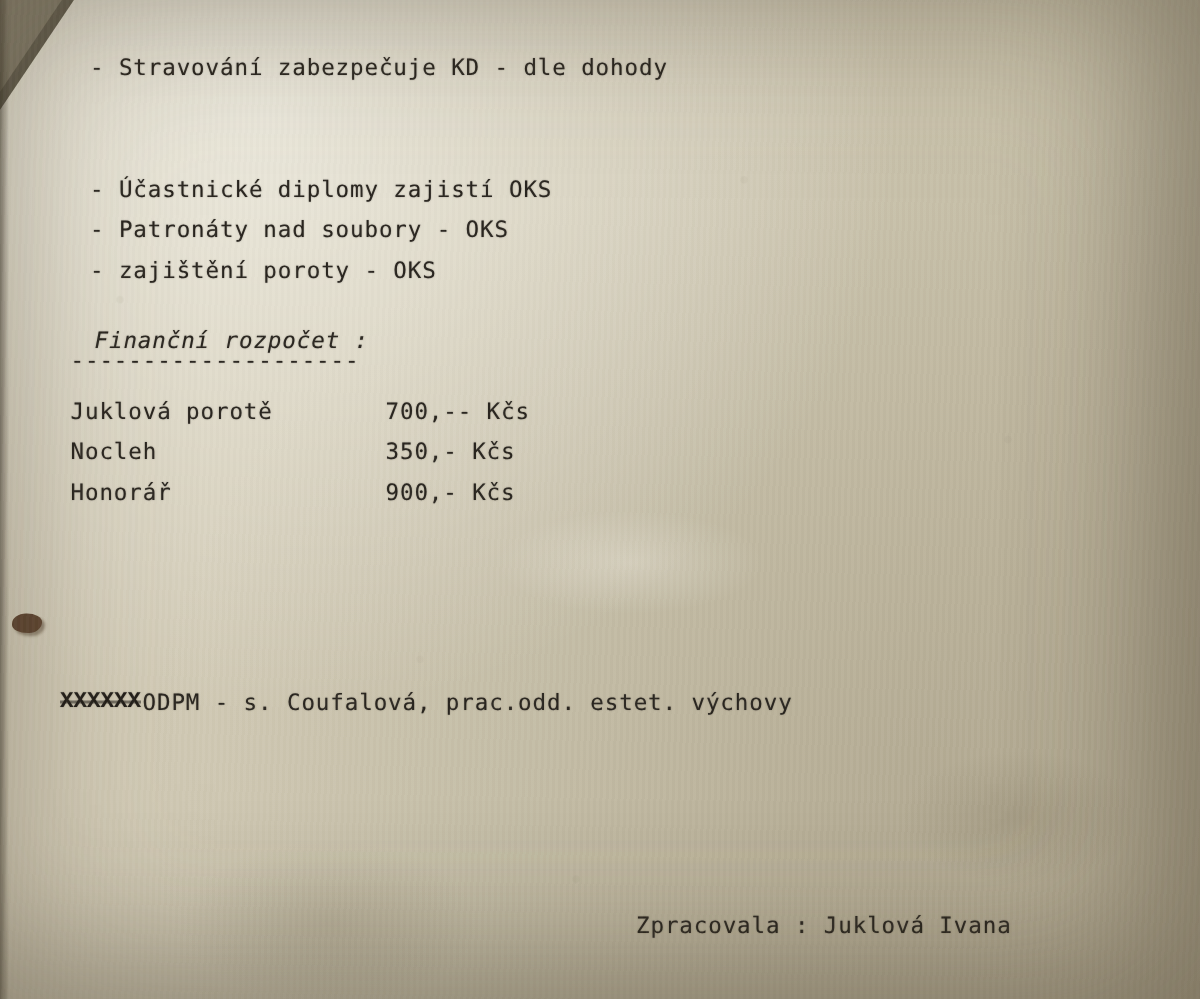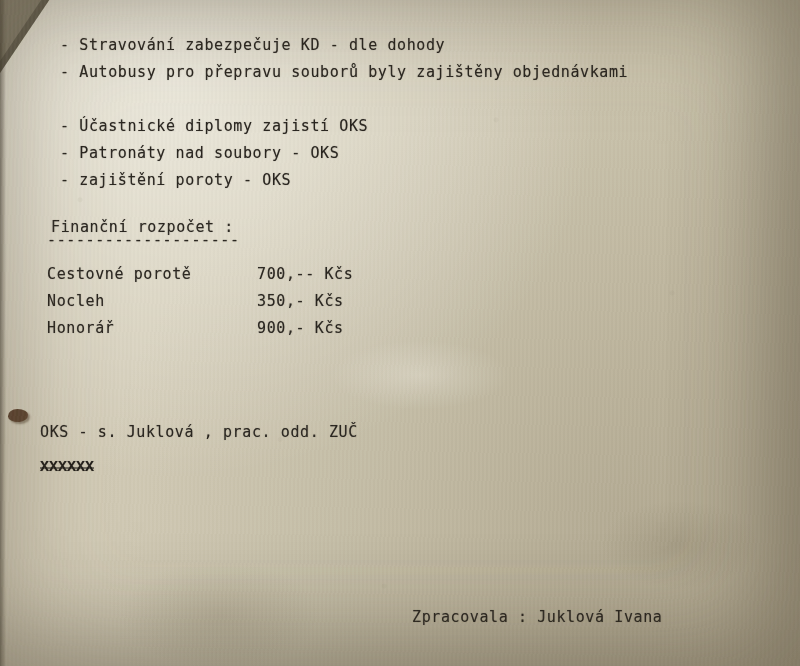--- a/index.html
+++ b/index.html
@@ -149,46 +149,45 @@
   <div id="left-edge"></div>
 
   <div class="smudge" style="left:600px;top:500px;width:160px;height:90px;background:radial-gradient(ellipse, rgba(110,100,78,.18), rgba(110,100,78,0) 70%);"></div>
   <div class="smudge" style="left:120px;top:560px;width:200px;height:110px;background:radial-gradient(ellipse, rgba(110,100,78,.14), rgba(110,100,78,0) 70%);"></div>
   <div class="smudge" style="left:330px;top:340px;width:180px;height:70px;background:radial-gradient(ellipse, rgba(255,253,245,.25), rgba(255,253,245,0) 70%);"></div>
 
   <div id="text-layer">
 
     
     <div class="line" style="left:60px;top:36px;">- Stravování zabezpečuje KD - dle dohody</div>
-    <div class="line" style="left:60px;top:63px;">- Autobusy pro přepravu souborů byly zajištěny objednávkami</div>
     <div class="line" style="left:60px;top:117px;">- Účastnické diplomy zajistí OKS</div>
     <div class="line" style="left:60px;top:144px;">- Patronáty nad soubory - OKS</div>
     <div class="line" style="left:60px;top:171px;">- zajištění poroty - OKS</div>
 
     
-    <div class="line" style="left:51px;top:218px;">Finanční rozpočet :</div>
+    <div class="line" style="left:63px;top:218px;font-style:italic;">Finanční rozpočet :</div>
     <div class="underline-rule" style="left:47px;top:231px;">--------------------</div>
 
     
-    <div class="line" style="left:47px;top:265px;">Cestovné porotě</div>
+    <div class="line" style="left:47px;top:265px;">Juklová porotě</div>
     <div class="money-col" style="left:257px;top:265px;">700,-- Kčs</div>
 
     <div class="line" style="left:47px;top:292px;">Nocleh</div>
     <div class="money-col" style="left:257px;top:292px;">350,- Kčs</div>
 
     <div class="line" style="left:47px;top:319px;">Honorář</div>
     <div class="money-col" style="left:257px;top:319px;">900,- Kčs</div>
 
     
-    <div class="line" style="left:40px;top:423px;">OKS - s. Juklová , prac. odd. ZUČ</div>
 
     <div class="strikeover" style="left:40px;top:459px;font-family:Liberation Mono, monospace;"><span class="ov">XXXXXX</span></div>
+    <div class="line" style="left:95px;top:459px;">ODPM - s. Coufalová, prac.odd. estet. výchovy</div>
 
     
-    <div class="line" style="left:412px;top:608px;">Zpracovala : Juklová Ivana</div>
+    <div class="line" style="left:424px;top:608px;">Zpracovala : Juklová Ivana</div>
 
   </div>
 
   <div id="ink-blot"></div>
 
   <div id="grain"></div>
   <div id="vignette"></div>
 </div>
 
 </body></html>

